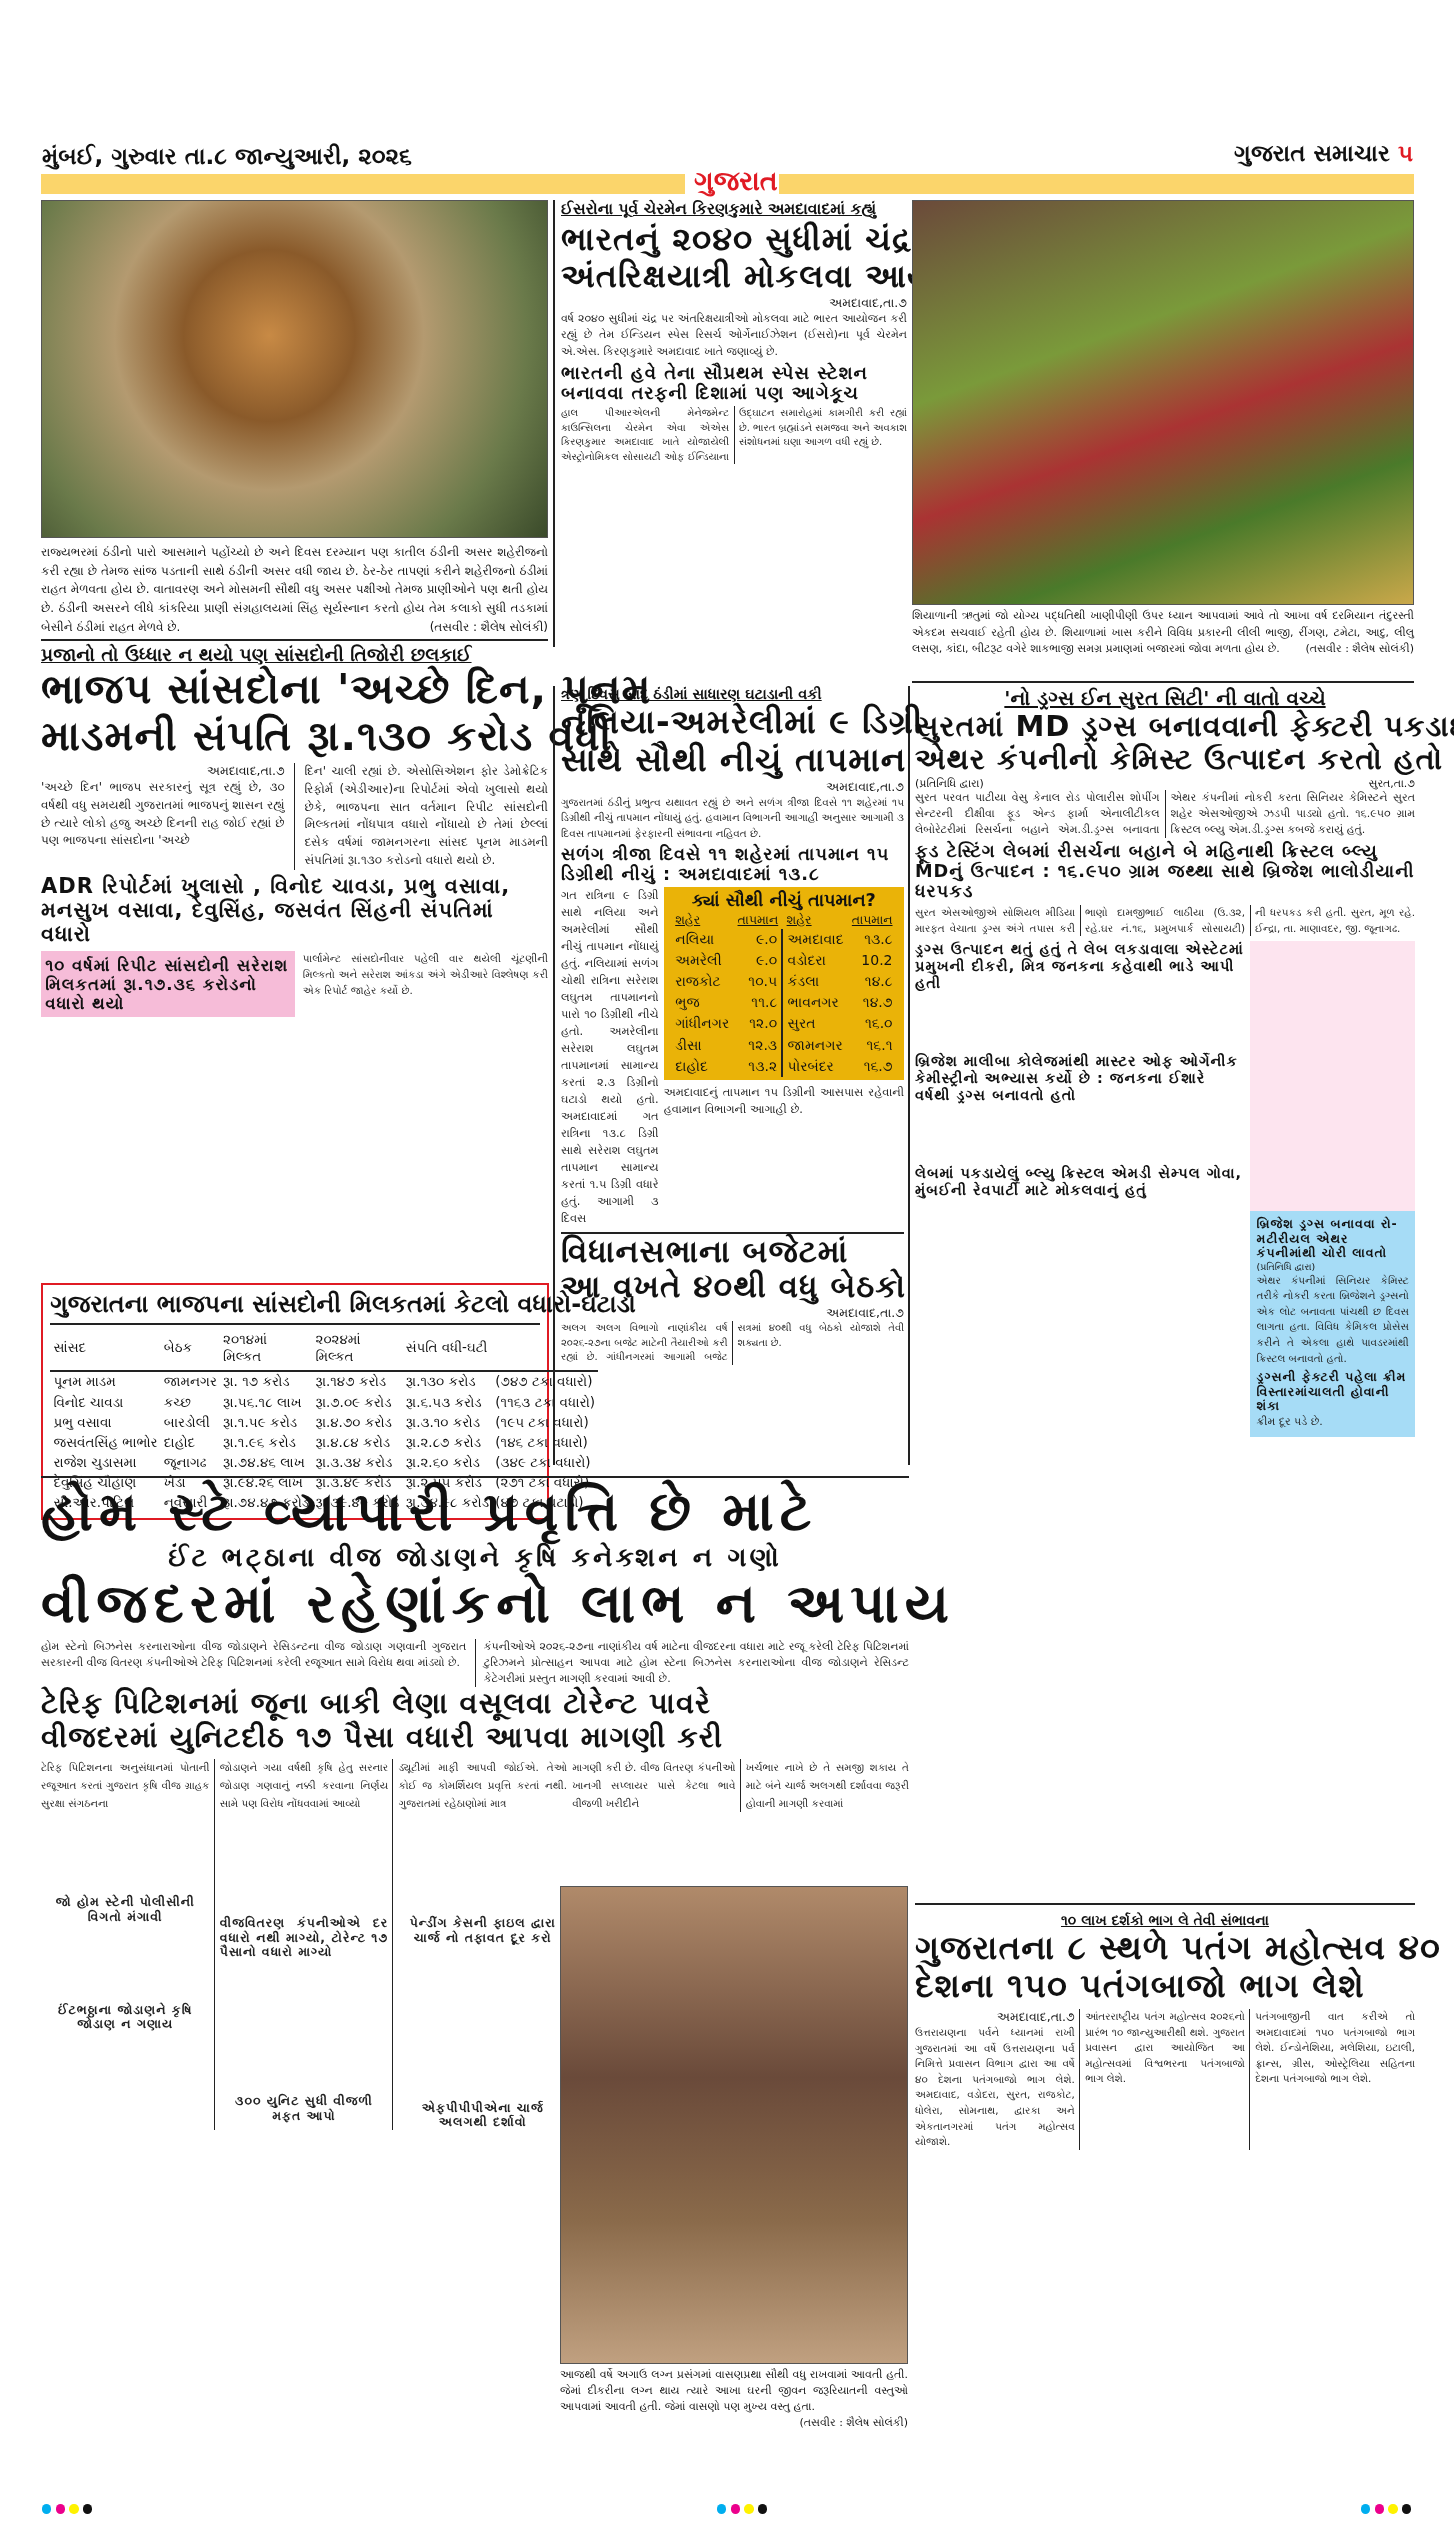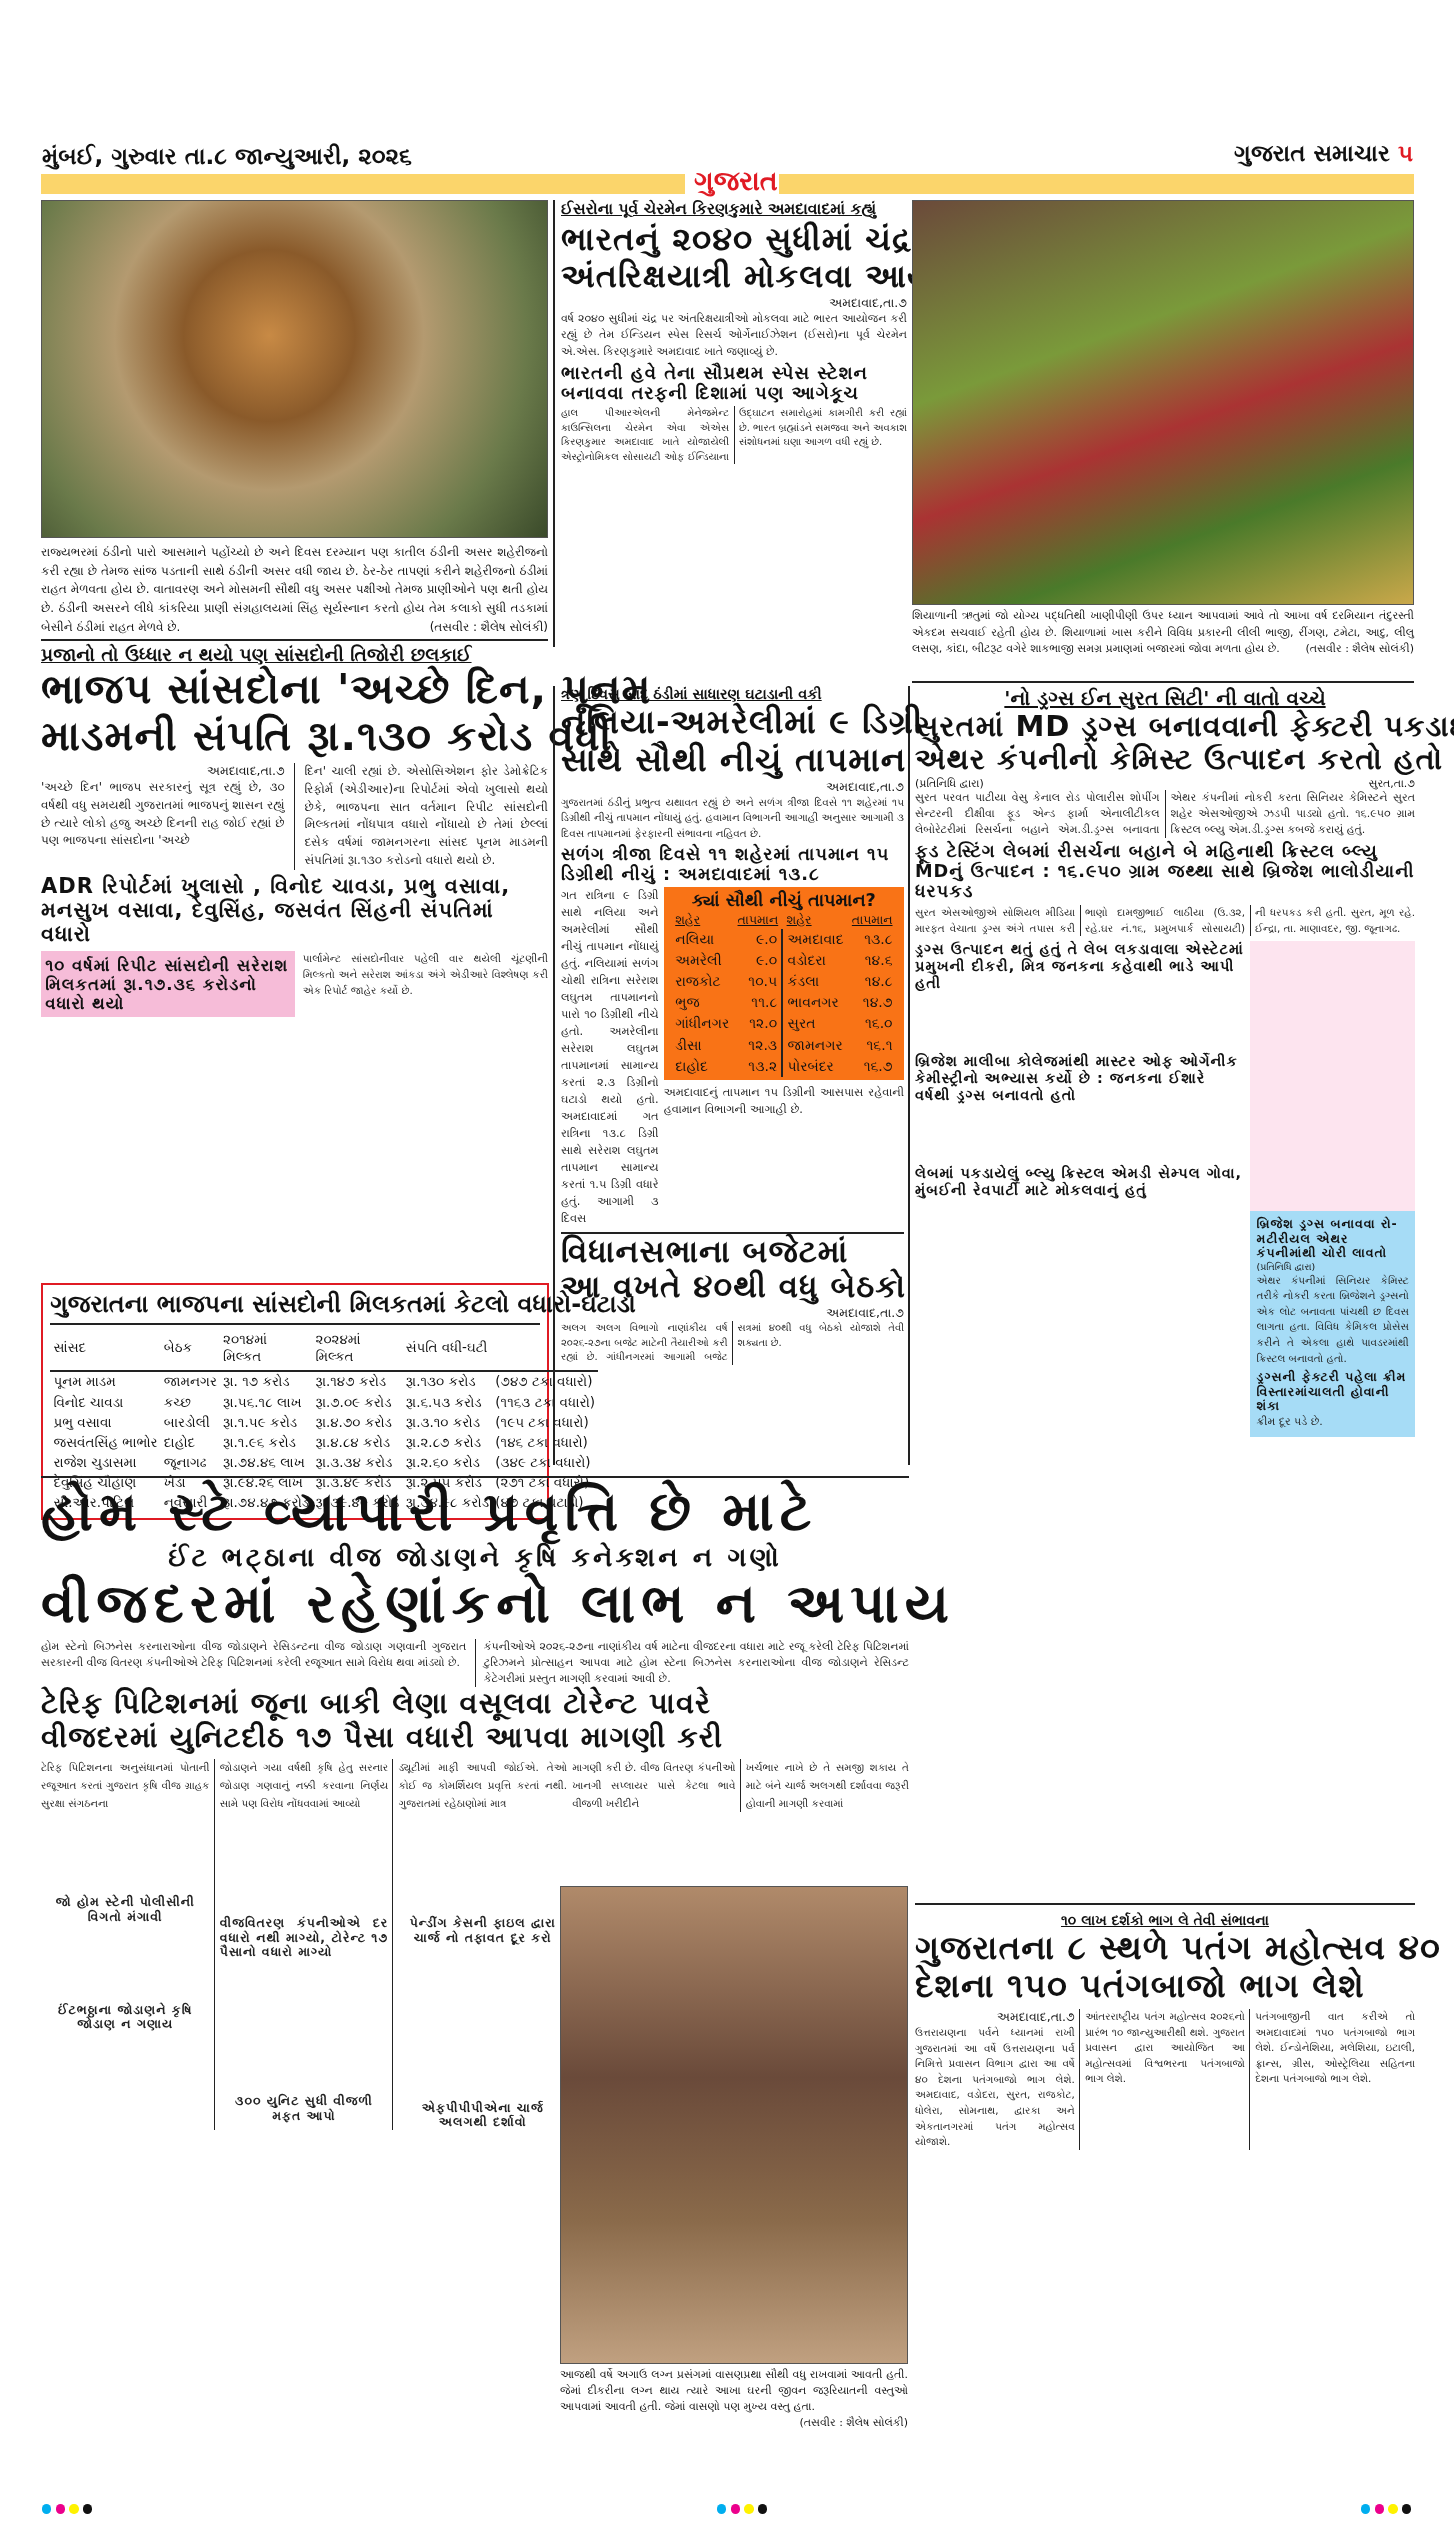--- a/index.html
+++ b/index.html
@@ -22,21 +22,21 @@
   .hl { font-weight: bold; line-height: 1.15; letter-spacing: 1px; }
   .body-text { font-size: 11.4px; line-height: 17.7px; text-align: justify; color: #222; }
   .dateline { font-size: 12.5px; text-align: right; }
   .rule { background: #222; height: 2.1px; }
   .vrule { background: #222; width: 1.6px; }
   table { border-collapse: collapse; }
   .assets-box { border: 2.6px solid #e01b24; padding: 5.2px 7.3px; }
   .assets-box h3 { font-size: 24px; font-weight: bold; border-bottom: 2.1px solid #222; padding-bottom: 5.2px; white-space: nowrap; }
   .assets-box th { font-size: 13.5px; font-weight: normal; text-align: left; border-bottom: 2.1px solid #222; padding: 5.2px 3.1px; }
   .assets-box td { font-size: 13.5px; padding: 1.6px 3.1px; white-space: nowrap; }
-  .temp-box { background: #f97316; padding: 3.1px 7.3px; }
+  .temp-box { background: #eab308; padding: 3.1px 7.3px; }
   .temp-box h4 { font-size: 17.7px; font-weight: bold; text-align: center; }
   .temp-box th { font-size: 12.5px; font-weight: normal; text-decoration: underline; text-align: left; padding: 1px 4.2px; }
   .temp-box td { font-size: 14px; padding: 2.1px 4.2px; }
   .temp-box td.v { text-align: right; }
   .temp-box td.sep { border-right: 2.1px solid #222; }
   .blue-box { background: #a6dcf6; padding: 6.2px; }
   .reg-marks { bottom: 11.4px; display: flex; gap: 4.2px; }
   .reg-marks span { width: 9.4px; height: 9.4px; border-radius: 50%; display: inline-block; }
 </style>
 </head>
@@ -201,21 +201,21 @@
             <tr>
                 <td>નલિયા</td>
                 <td class="v sep">૯.૦</td>
                 <td>અમદાવાદ</td>
                 <td class="v">૧૩.૮</td>
               </tr>
             <tr>
                 <td>અમરેલી</td>
                 <td class="v sep">૯.૦</td>
                 <td>વડોદરા</td>
-                <td class="v">૧૪.૬</td>
+                <td class="v">10.2</td>
               </tr>
             <tr>
                 <td>રાજકોટ</td>
                 <td class="v sep">૧૦.૫</td>
                 <td>કંડલા</td>
                 <td class="v">૧૪.૮</td>
               </tr>
             <tr>
                 <td>ભુજ</td>
                 <td class="v sep">૧૧.૮</td>

